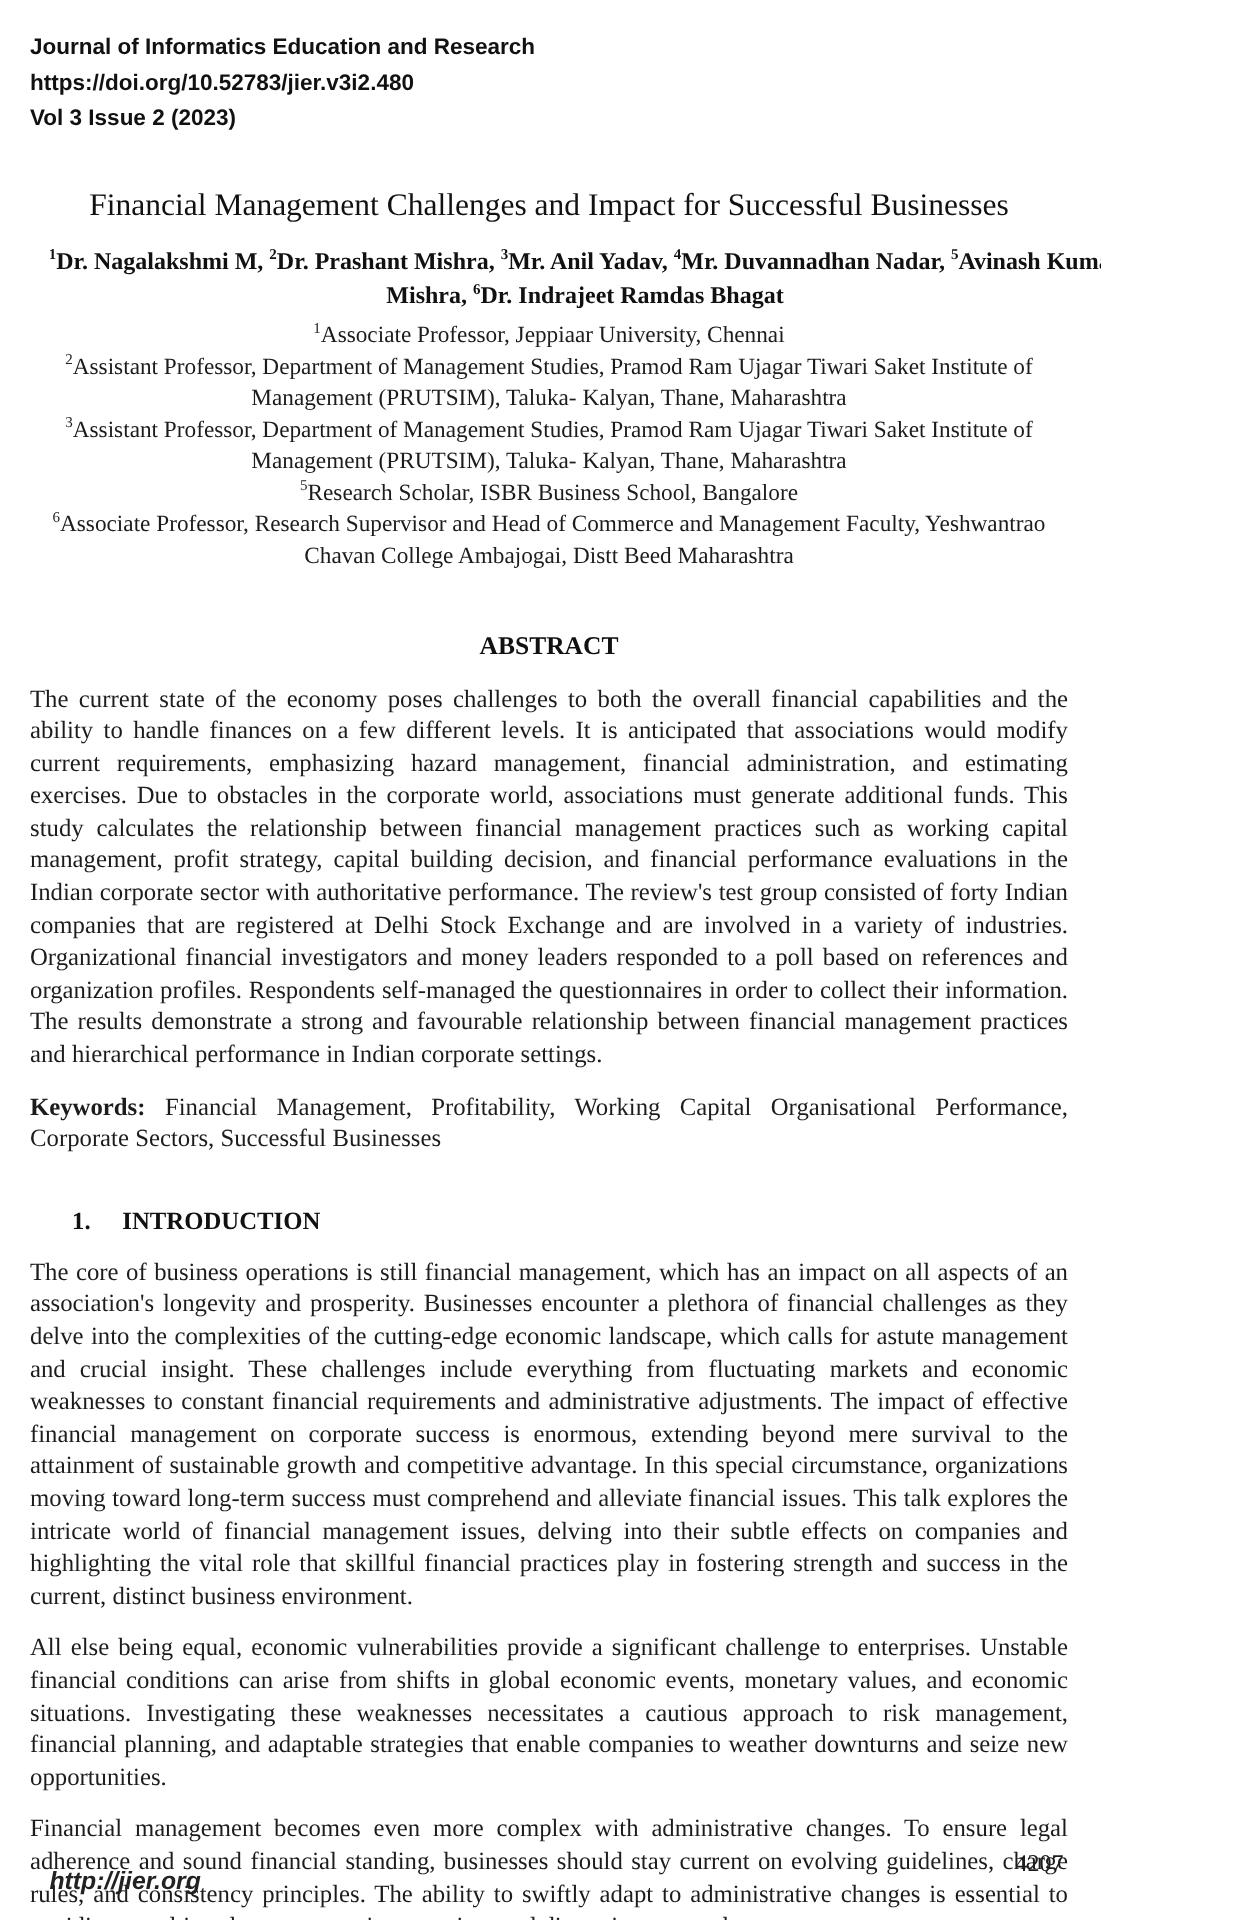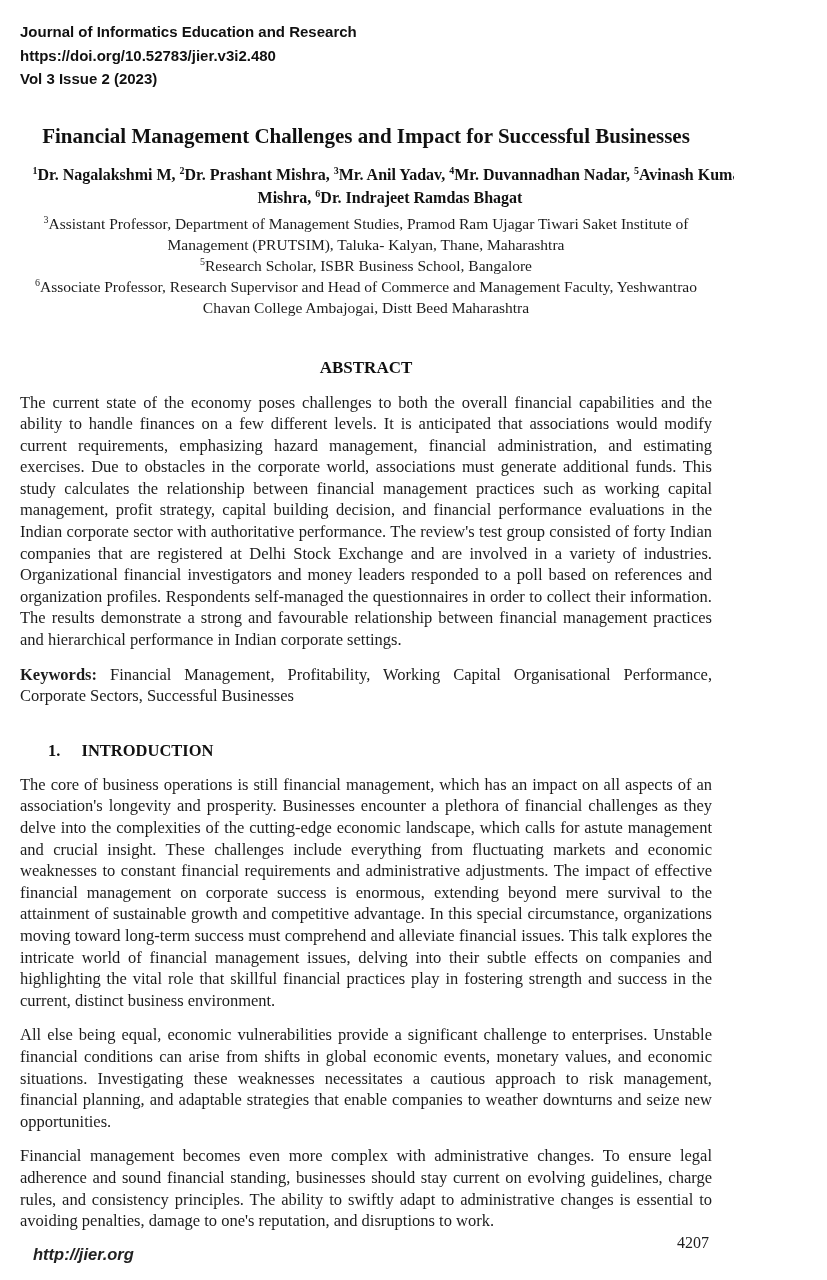--- a/index.html
+++ b/index.html
@@ -21,21 +21,21 @@
   .journal-header {
     font-family: "Liberation Sans", sans-serif;
     font-weight: bold;
     font-size: 15px;
     line-height: 23.5px;
     color: #111111;
   }
   .article-title {
     font-size: 21px;
     line-height: 26px;
-    font-weight: bold;
+    font-weight: normal;
     text-align: center;
     margin: 32px 0 0 0;
     color: #111111;
   }
   .authors {
     font-size: 16px;
     font-weight: bold;
     text-align: center;
     line-height: 23px;
     margin: 14px auto 0 auto;
@@ -116,20 +116,22 @@
     <div>Journal of Informatics Education and Research</div>
     <div>https://doi.org/10.52783/jier.v3i2.480</div>
     <div>Vol 3 Issue 2 (2023)</div>
   </header>
 
   <h1 class="article-title">Financial Management Challenges and Impact for Successful Businesses</h1>
 
   <p class="authors"><sup>1</sup>Dr. Nagalakshmi M, <sup>2</sup>Dr. Prashant Mishra, <sup>3</sup>Mr. Anil Yadav, <sup>4</sup>Mr. Duvannadhan Nadar, <sup>5</sup>Avinash Kumar Mishra, <sup>6</sup>Dr. Indrajeet Ramdas Bhagat</p>
 
   <div class="affiliations">
+      <div class="affiliation"><sup>1</sup>Associate Professor, Jeppiaar University, Chennai</div>
+      <div class="affiliation"><sup>2</sup>Assistant Professor, Department of Management Studies, Pramod Ram Ujagar Tiwari Saket Institute of Management (PRUTSIM), Taluka- Kalyan, Thane, Maharashtra</div>
       <div class="affiliation"><sup>3</sup>Assistant Professor, Department of Management Studies, Pramod Ram Ujagar Tiwari Saket Institute of Management (PRUTSIM), Taluka- Kalyan, Thane, Maharashtra</div>
       <div class="affiliation"><sup>5</sup>Research Scholar, ISBR Business School, Bangalore</div>
       <div class="affiliation"><sup>6</sup>Associate Professor, Research Supervisor and Head of Commerce and Management Faculty, Yeshwantrao Chavan College Ambajogai, Distt Beed Maharashtra</div>
     </div>
 
   <h2 class="abstract-heading">ABSTRACT</h2>
 
   <p class="body-para abstract-text">The current state of the economy poses challenges to both the overall financial capabilities and the ability to handle finances on a few different levels. It is anticipated that associations would modify current requirements, emphasizing hazard management, financial administration, and estimating exercises. Due to obstacles in the corporate world, associations must generate additional funds. This study calculates the relationship between financial management practices such as working capital management, profit strategy, capital building decision, and financial performance evaluations in the Indian corporate sector with authoritative performance. The review's test group consisted of forty Indian companies that are registered at Delhi Stock Exchange and are involved in a variety of industries. Organizational financial investigators and money leaders responded to a poll based on references and organization profiles. Respondents self-managed the questionnaires in order to collect their information. The results demonstrate a strong and favourable relationship between financial management practices and hierarchical performance in Indian corporate settings.</p>
 
   <p class="body-para">

